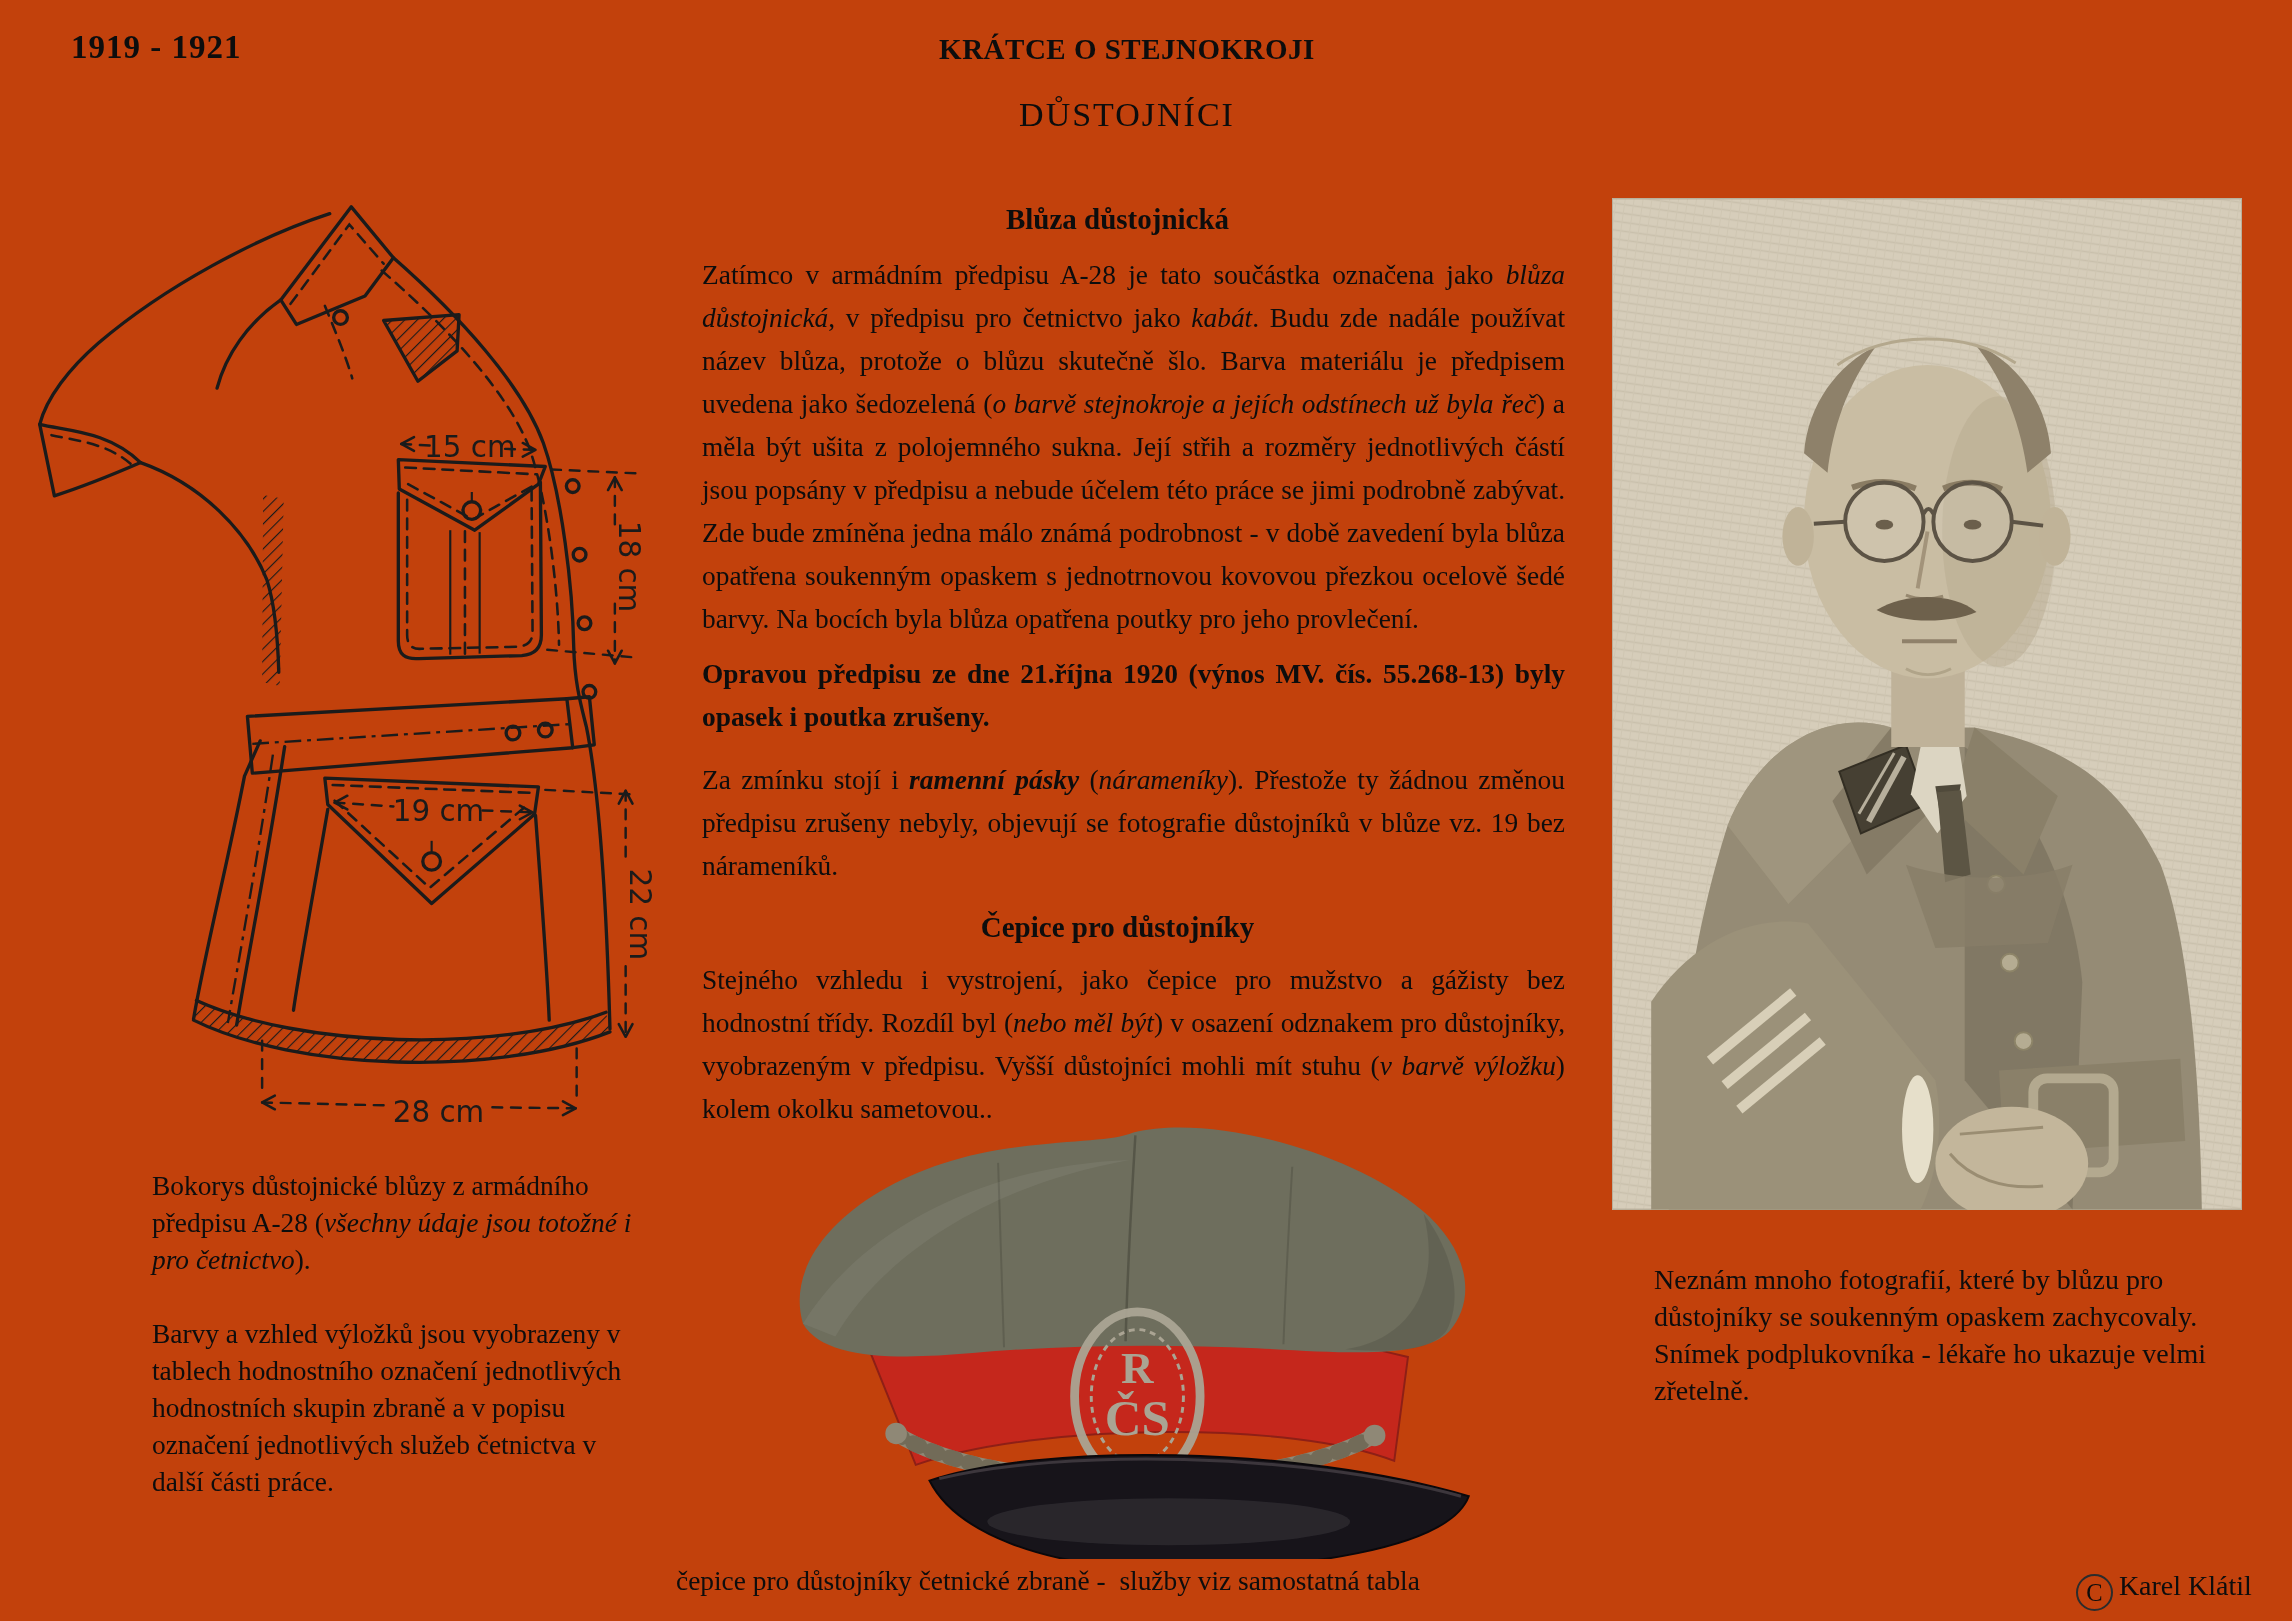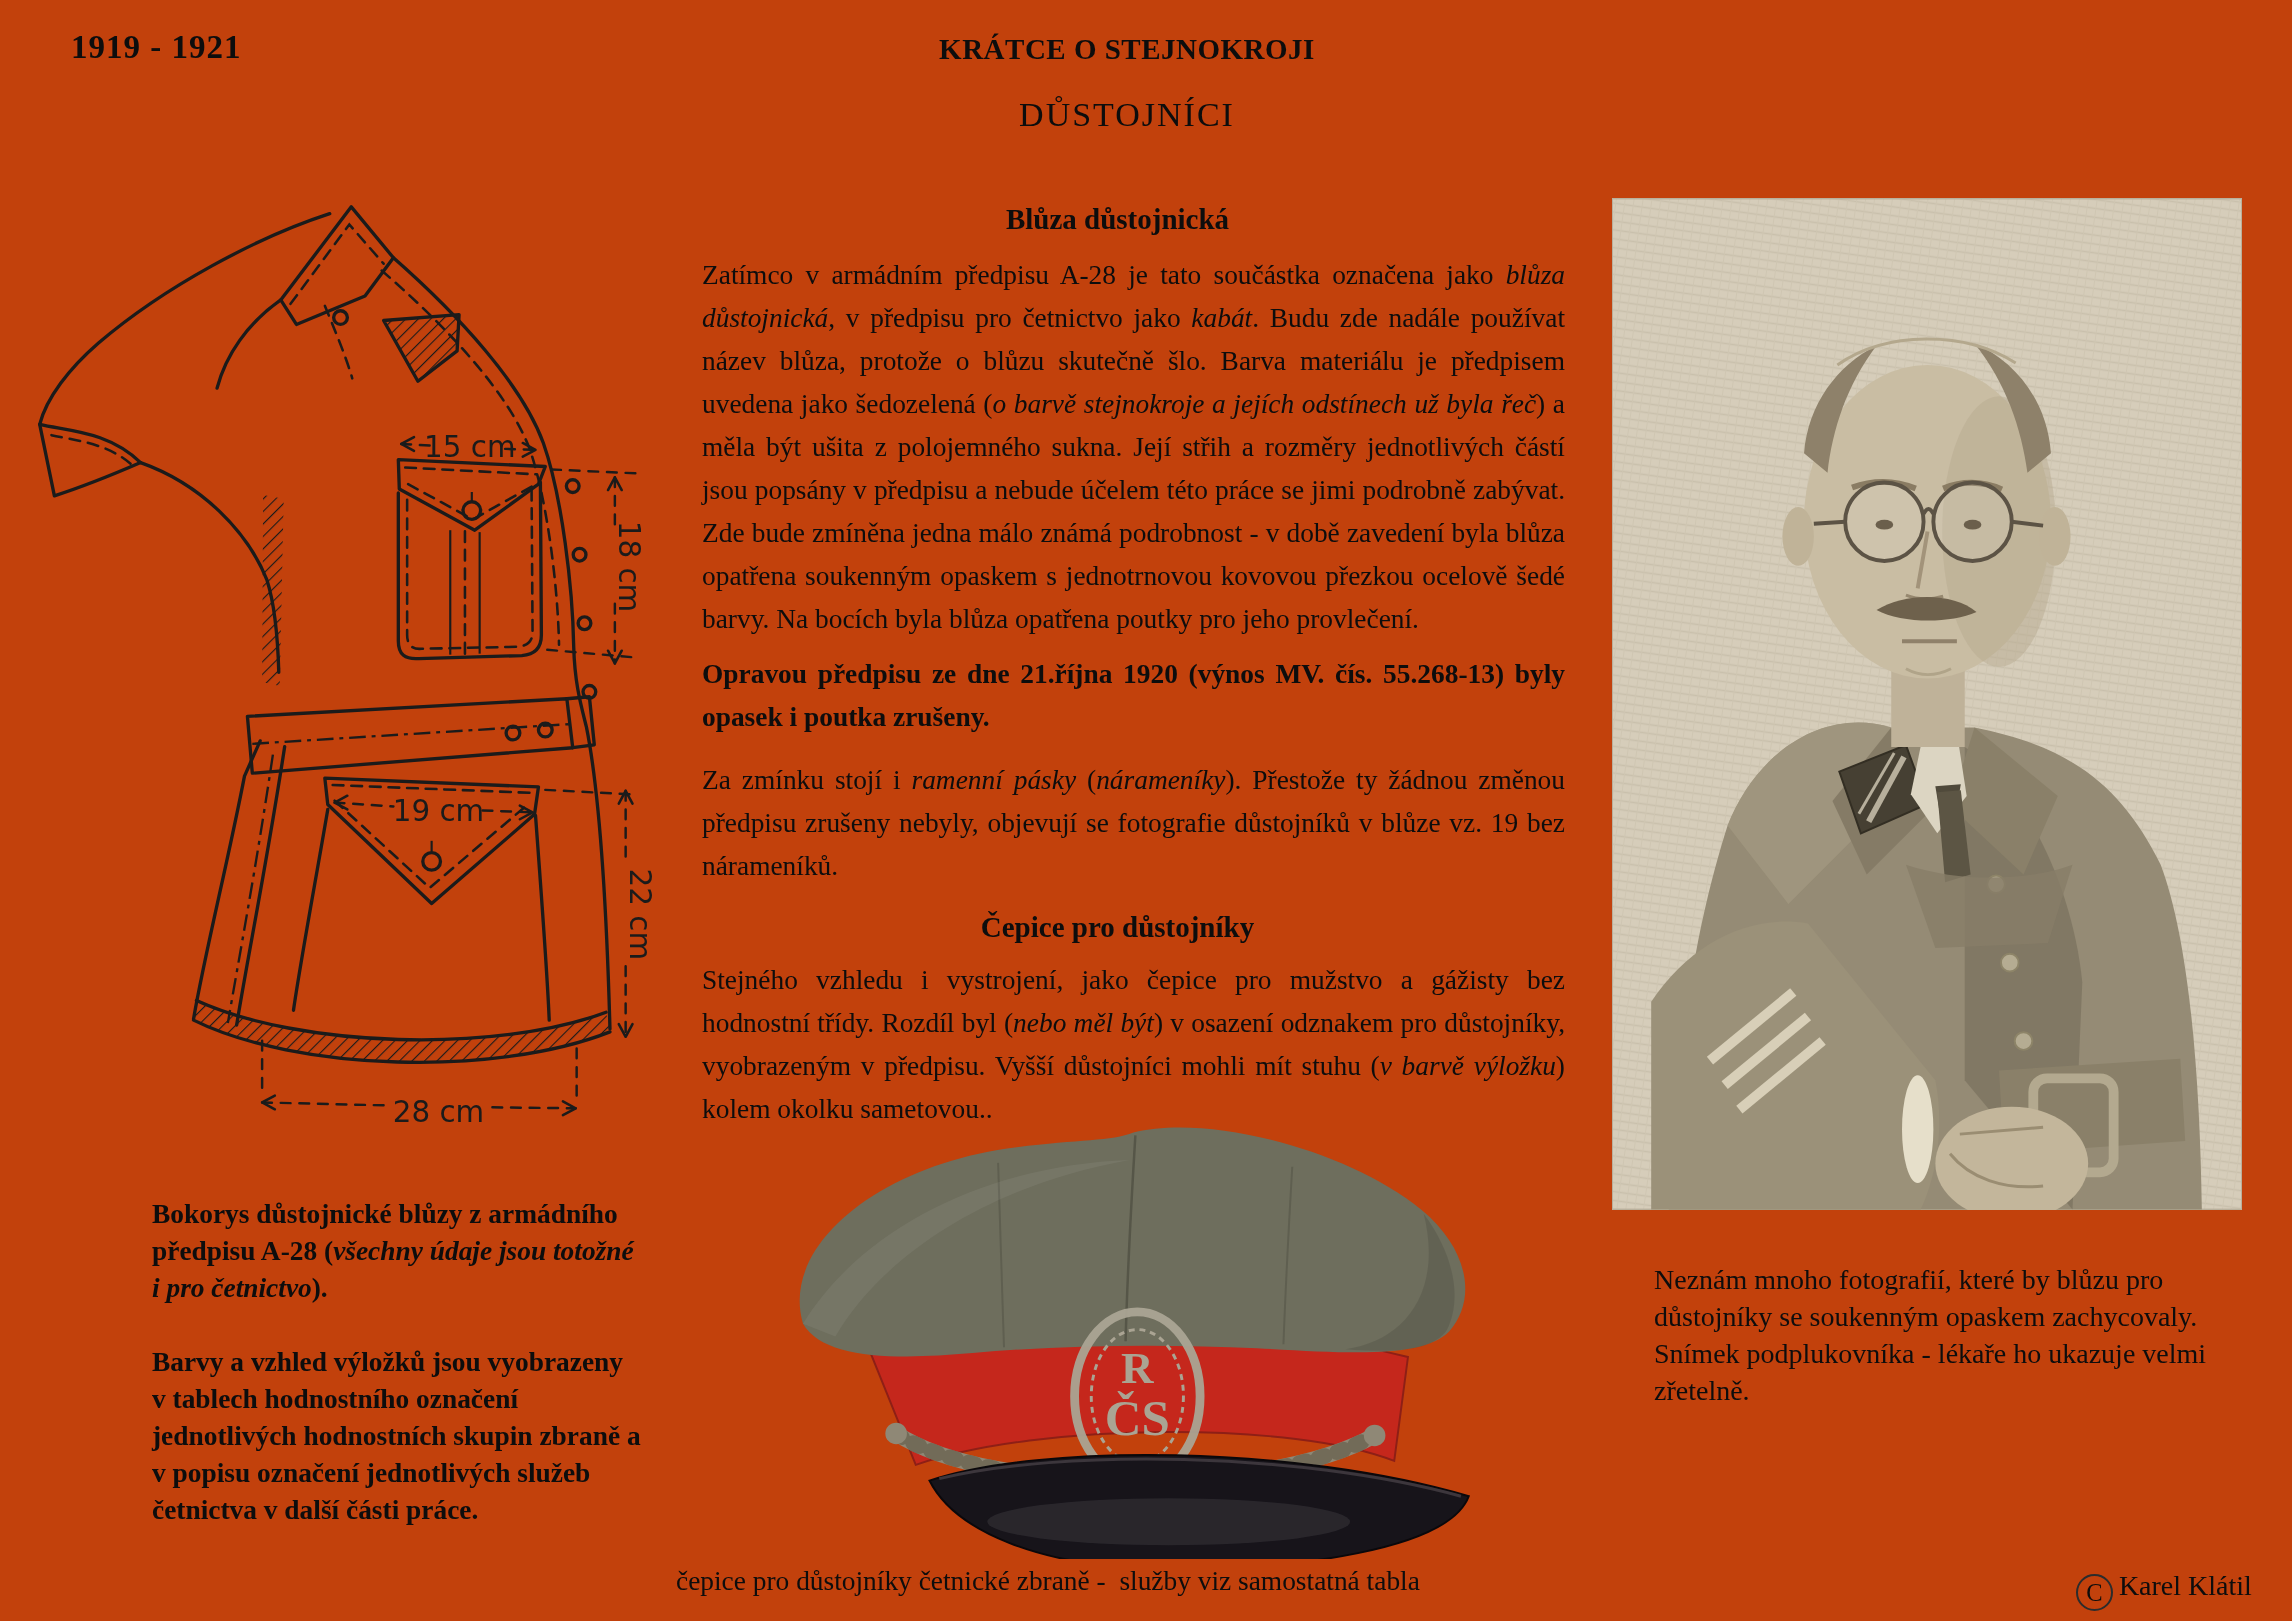--- a/index.html
+++ b/index.html
@@ -10,22 +10,22 @@
   }
   .abs{position:absolute;}
   .date{left:71px; top:29px; font-size:33px; font-weight:bold; letter-spacing:1px;}
   .titleblock{left:686px; top:33px; width:882px; text-align:center;}
   .title{font-size:29px; font-weight:bold; letter-spacing:0.5px;}
   .subtitle{left:686px; top:96px; width:882px; text-align:center; font-size:34px; letter-spacing:2px;}
   .colhead{left:686px; width:863px; text-align:center; font-size:29px; font-weight:bold;}
   .p{left:686px; width:863px; font-size:27.4px; line-height:43px; text-align:justify; margin:16px;}
   .p.bold{font-weight:bold;}
   .it{font-style:italic;}
-  .bi{font-style:italic; font-weight:normal;}
-  .caption-left{left:152px; top:1196px; width:490px; font-size:27.4px; line-height:37px;font-weight:bold;}
+  .bi{font-style:italic; font-weight:bold;}
+  .caption-left{left:152px; top:1168px; width:490px; font-size:27.4px; line-height:37px;}
   .caption-left p{margin:0 0 37px 0;}
   .caption-right{left:1654px; top:1241px; width:568px; font-size:28px; line-height:37px;margin-top:20px;}
   .caption-cap{left:676px; top:1566px; width:902px; text-align:left; font-size:27.4px; white-space:pre-wrap;}
   .credit{left:2076px; top:1570px; font-size:28px; white-space:nowrap;}
   .circle-c{display:inline-flex; align-items:center; justify-content:center;
     width:33px; height:33px; border:2px solid #2c2c2c; border-radius:50%;
     font-size:24.5px; margin-right:5.9px; vertical-align:-5.9px;}
   
   .sk{fill:none; stroke:#1b1b1b; stroke-width:3.4; stroke-linecap:round; stroke-linejoin:round;}
   .skthin{fill:none; stroke:#1b1b1b; stroke-width:2.2;}

